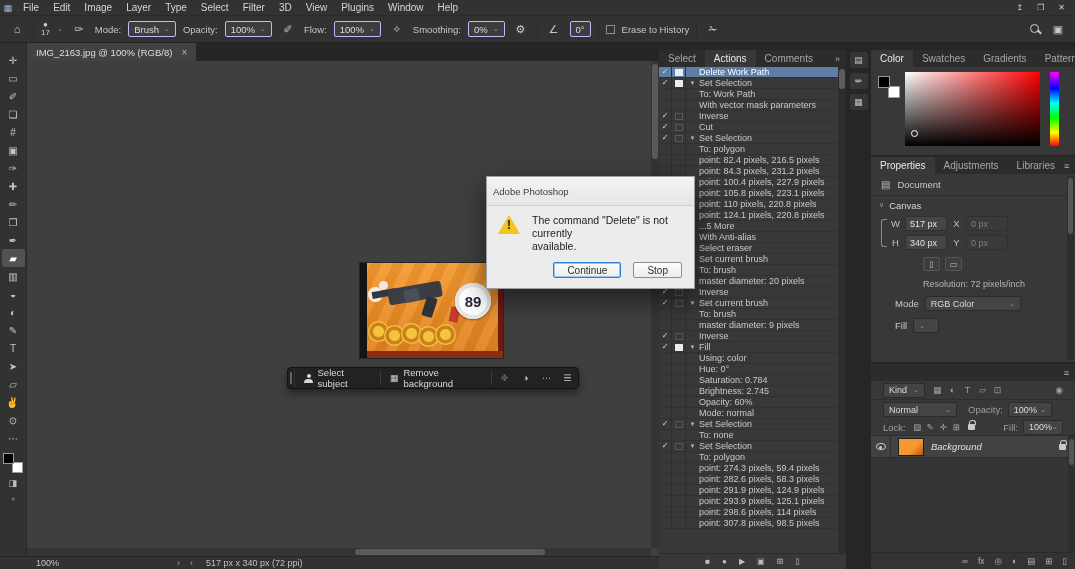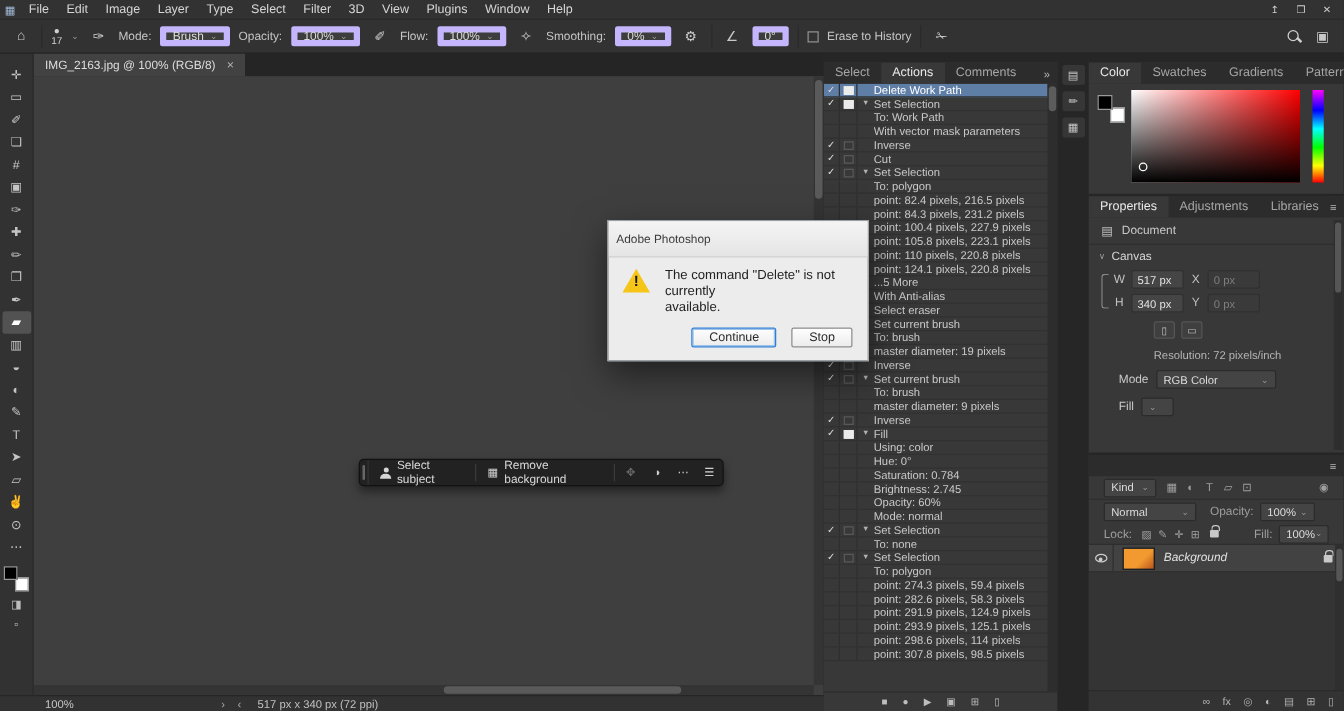--- a/index.html
+++ b/index.html
@@ -11,21 +11,21 @@
   .appicon{width:16px;text-align:center;font-size:9px;color:#9fb7d4}
   .menus{display:flex;height:100%;align-items:center}
   .menuitem{padding:0 7px;cursor:default}
   .winbtns{margin-left:auto;display:flex;gap:14px;padding-right:10px;font-size:8px;color:#cfcfcf}
 
   
   .optionsbar{position:absolute;left:0;top:15px;right:0;height:28px;display:flex;align-items:center;gap:7px;background:#323232;border-top:1px solid #2a2a2a;border-bottom:1px solid #222;font-size:10px;color:#cfcfcf;padding:0 8px}
   .obicon{width:18px;height:18px;display:inline-flex;align-items:center;justify-content:center;font-size:11px;color:#c9c9c9}
   .obsep{width:1px;height:18px;background:#2a2a2a}
   .brushprev{display:flex;flex-direction:column;align-items:center;line-height:8px;font-size:8px}
-  .dd{display:inline-flex;align-items:center;justify-content:flex-end;gap:5px;background:#3d3d3d;border:5px solid #c4b5fd;border-radius:2px;height:16px;padding:0 5px;font-size:9.5px;color:#dcdcdc}
+  .dd{display:inline-flex;align-items:center;justify-content:flex-end;gap:5px;background:#3d3d3d;border:1px solid #c4b5fd;border-radius:2px;height:16px;padding:0 5px;font-size:9.5px;color:#dcdcdc}
   .chev{font-size:7px;color:#9a9a9a}
   .cb{width:9px;height:9px;border:1px solid #8f8f8f;display:inline-block;background:transparent}
   .lbl{font-size:9.5px;color:#c6c6c6}
   .search{width:13px;height:13px;position:relative;display:inline-block}
   .search::before{content:'';position:absolute;left:1px;top:1px;width:7px;height:7px;border:1.5px solid #cfcfcf;border-radius:50%}
   .search::after{content:'';position:absolute;left:8px;top:8px;width:5px;height:1.5px;background:#cfcfcf;transform:rotate(45deg)}
 
   
   .tabrow{position:absolute;left:27px;top:43px;width:632px;height:18px;background:#252525;display:flex}
   .doctab{height:18px;background:#424242;color:#dedede;font-size:9.5px;display:inline-flex;align-items:center;gap:9px;padding:0 9px}
@@ -288,20 +288,38 @@
       <span class="fg"></span>
       <span class="bg"></span>
     </div>
     <div>
         <span class="tbb">◨</span>
         <span class="tbb">▫</span>
       </div>
   </div>
 
   <div class="canvasarea">
+    <div class="artwork">
+      <span class="art-left"></span>
+      <span class="art-right"></span>
+      <span class="art-bottom"></span>
+      <span class="smoke1"></span>
+      <span class="smoke2"></span>
+      <span class="gun-barrel"></span>
+      <span class="gun-body"></span>
+      <span class="gun-cyl"></span>
+      <span class="gun-grip"></span>
+      <span class="coil" style="left:8px;top:58px"></span>
+      <span class="coil" style="left:24px;top:62px"></span>
+      <span class="coil" style="left:41px;top:60px"></span>
+      <span class="coil" style="left:58px;top:63px"></span>
+      <span class="coil" style="left:75px;top:61px"></span>
+      <span class="ribbon"></span>
+      <span class="badge">89</span>
+    </div>
 
     <div class="taskbar">
       <span class="tb-handle">
           <i></i>
         </span>
       <span class="tb-item">
         <span class="person"></span>
         <span>Select subject</span>
       </span>
       <span class="tb-div"></span>
@@ -463,21 +481,21 @@
             <div class="arow">
               <span class="achk"></span>
               <span class="abox none"></span>
               <span class="atri"></span>
               <span class="albl">To: brush</span>
             </div>
             <div class="arow">
               <span class="achk"></span>
               <span class="abox none"></span>
               <span class="atri"></span>
-              <span class="albl">master diameter: 19 pixels</span>
+              <span class="albl">master diameter: 20 pixels</span>
             </div>
             <div class="arow">
               <span class="achk">✓</span>
               <span class="abox dim">
                 <i></i>
               </span>
               <span class="atri"></span>
               <span class="albl">Inverse</span>
             </div>
             <div class="arow">

